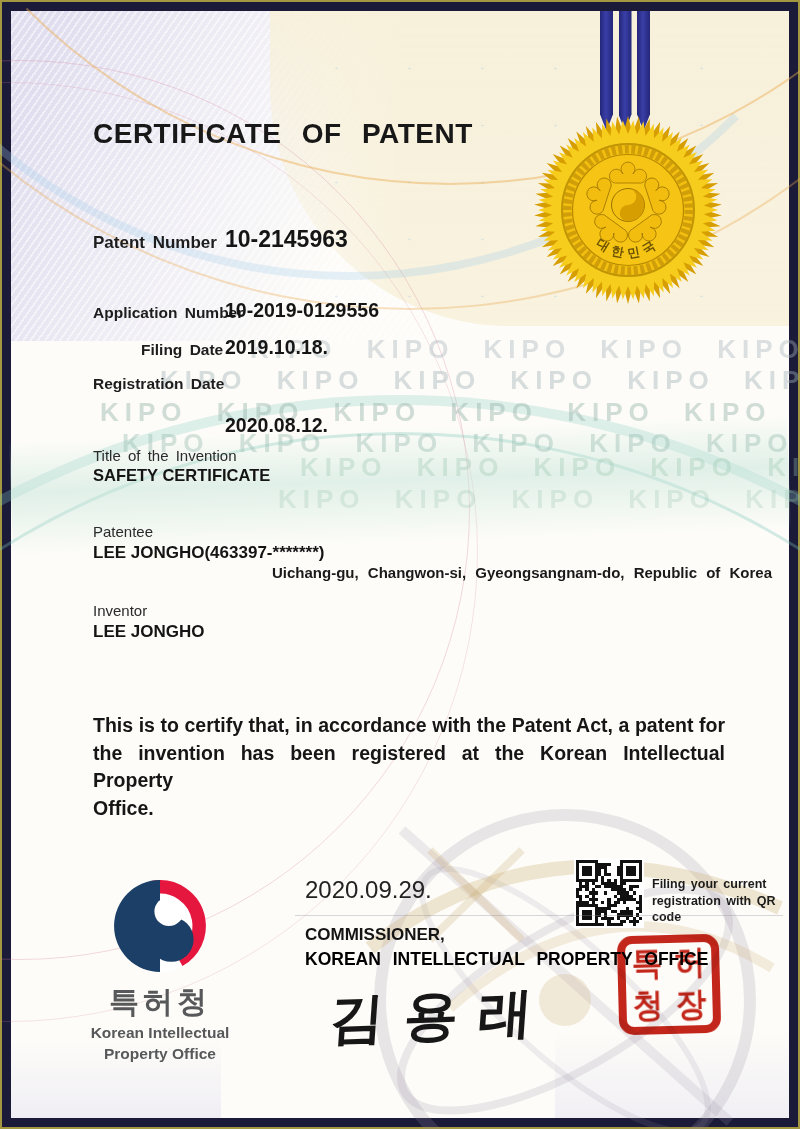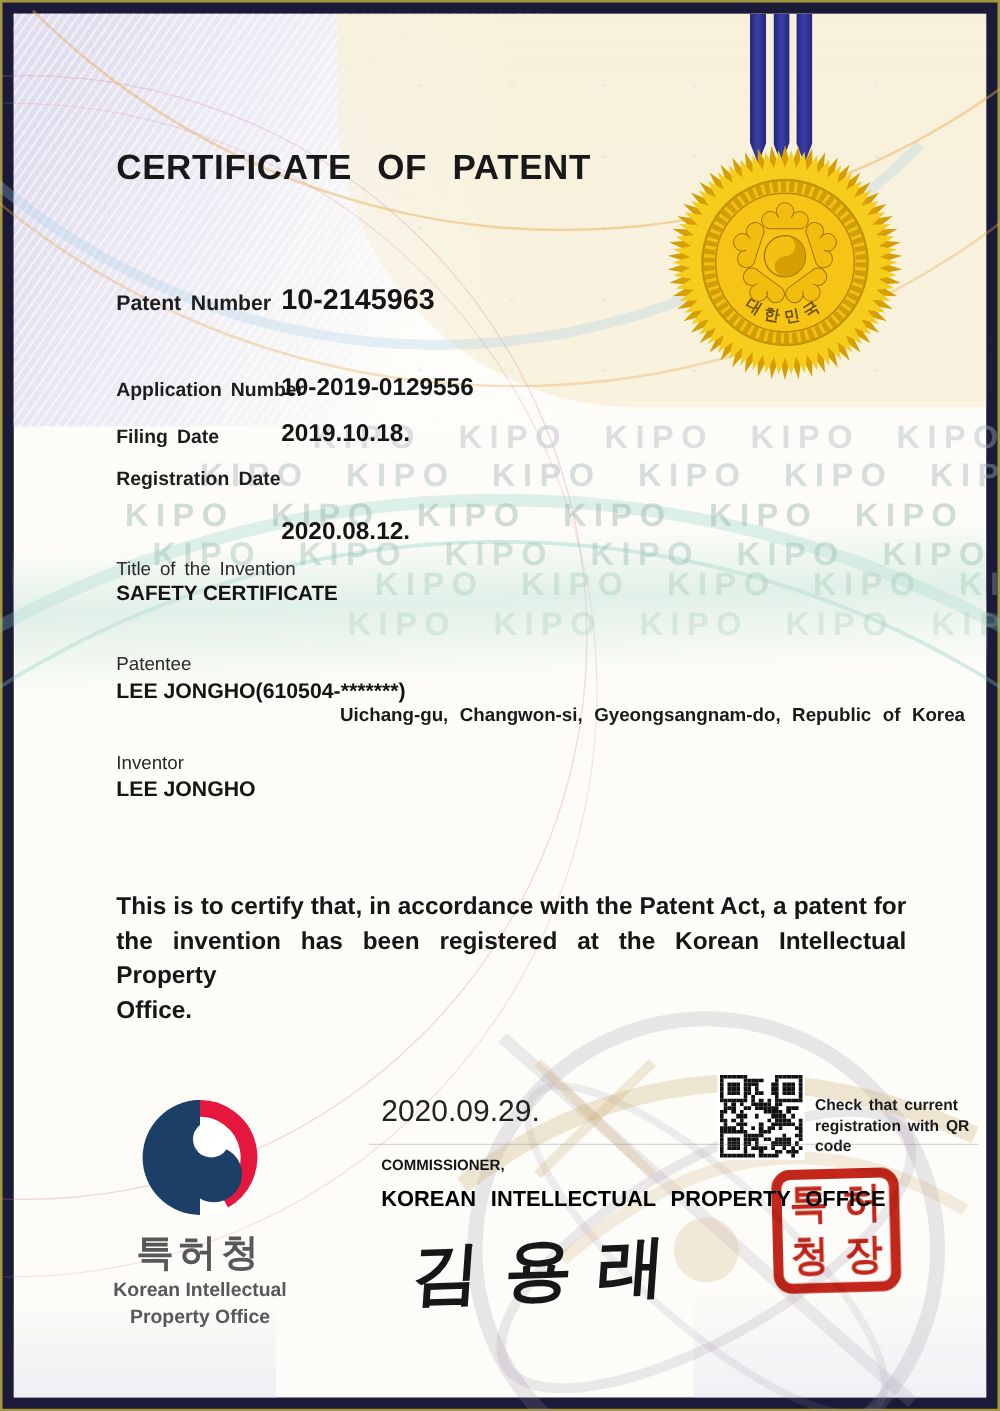--- a/index.html
+++ b/index.html
@@ -56,39 +56,39 @@
   .medal{ left:530px; top:112px; width:196px; height:196px; }
 
   
   .doc-title{ left:93px; top:118px; font-size:28px; font-weight:700; letter-spacing:.5px; word-spacing:12px; color:#181818; }
   .f-label{ left:93px; font-weight:700; color:#1d1d1d; word-spacing:3px; }
   .f-value{ left:225px; font-weight:700; color:#151515; }
   .lab-patent{ top:233px; font-size:17px; }
   .val-patent{ top:226px; font-size:23px; }
   .lab-app{ top:304px; font-size:15.5px; }
   .val-app{ top:299px; font-size:19.5px; }
-  .lab-filing{ top:341px; font-size:15.5px; }
+  .lab-filing{ top:341px; font-size:15.5px;margin-left:48px; }
   .val-filing{ top:336px; font-size:19.5px; }
   .lab-reg{ top:375px; font-size:15.5px; }
   .val-reg{ top:370px; font-size:19.5px;margin-top:44px; }
 
   .sec-head{ left:93px; font-size:15px; font-weight:500; color:#2a2a2a; word-spacing:3px; }
   .sec-name{ left:93px; font-size:17px; font-weight:700; color:#141414; }
   .sec-addr{ left:272px; font-size:15px; font-weight:700; color:#1a1a1a; word-spacing:5px; }
   .h-invention{ top:447px; } .t-invention{ top:466px; font-size:16.5px; }
   .h-patentee{ top:523px; } .n-patentee{ top:543px; } .a-patentee{ top:564px; }
   .h-inventor{ top:602px; } .n-inventor{ top:622px; } .a-inventor{ top:647px; }
 
   .statement{ left:93px; top:712px; width:632px; font-size:19.5px; font-weight:700;
     color:#161616; line-height:27.5px; }
   .statement .just{ text-align:justify; text-align-last:justify; }
 
   .issue-date{ left:305px; top:876px; font-size:24px; font-weight:500; color:#222; }
   .divider{ left:295px; top:915px; width:488px; height:1px; background:rgba(140,140,155,.35); }
-  .comm1{ left:305px; top:925px; font-size:12px; font-weight:700; color:#141414; }
+  .comm1{ left:305px; top:925px; font-size:17px; font-weight:700; color:#141414; }
   .comm2{ left:305px; top:949px; font-size:17.5px; font-weight:700; color:#000000; word-spacing:7px; }
   .signature{ left:330px; top:980px; font-size:54px; font-weight:600; color:#171717;
     letter-spacing:20px; transform:skewX(-6deg) rotate(-2deg); white-space:nowrap; }
 
   
   .qr-wrap{ left:574px; top:858px; width:70px; height:70px; background:#fff; padding:2px; }
   .qr-grid{ width:100%; height:100%; display:grid; grid-template-columns:repeat(21,1fr); grid-template-rows:repeat(21,1fr); }
   .qcell{ background:#fff; } .qdark{ background:#111; }
   .qr-caption{ left:652px; top:876px; font-size:12.5px; font-weight:700; color:#1b1b1b; line-height:16.5px; word-spacing:2px; }
 
@@ -191,21 +191,21 @@
   <div class="abs content f-value val-app">10-2019-0129556</div>
   <div class="abs content f-label lab-filing">Filing Date</div>
   <div class="abs content f-value val-filing">2019.10.18.</div>
   <div class="abs content f-label lab-reg">Registration Date</div>
   <div class="abs content f-value val-reg">2020.08.12.</div>
 
   <div class="abs content sec-head h-invention">Title of the Invention</div>
   <div class="abs content sec-name t-invention">SAFETY CERTIFICATE</div>
 
   <div class="abs content sec-head h-patentee">Patentee</div>
-  <div class="abs content sec-name n-patentee">LEE JONGHO(610504-*******)</div>
+  <div class="abs content sec-name n-patentee">LEE JONGHO(463397-*******)</div>
   <div class="abs content sec-addr a-patentee">Uichang-gu, Changwon-si, Gyeongsangnam-do, Republic of Korea</div>
 
   <div class="abs content sec-head h-inventor">Inventor</div>
   <div class="abs content sec-name n-inventor">LEE JONGHO</div>
 
   <div class="abs content statement">
     <div class="just">This is to certify that, in accordance with the Patent Act, a patent for</div>
     <div class="just">the invention has been registered at the Korean Intellectual Property</div>
     <div>Office.</div>
   </div>
@@ -655,21 +655,21 @@
         <div class="qcell qdark"></div>
         <div class="qcell"></div>
         <div class="qcell"></div>
         <div class="qcell"></div>
         <div class="qcell qdark"></div>
         <div class="qcell"></div>
         <div class="qcell"></div>
       </div>
   </div>
   <div class="abs qr-caption">
-    <div>Check that current</div>
+    <div>Filing your current</div>
     <div>registration with QR code</div>
   </div>
 
   <div class="abs seal">
     <span>특</span>
     <span>허</span>
     <span>청</span>
     <span>장</span>
   </div>
 

